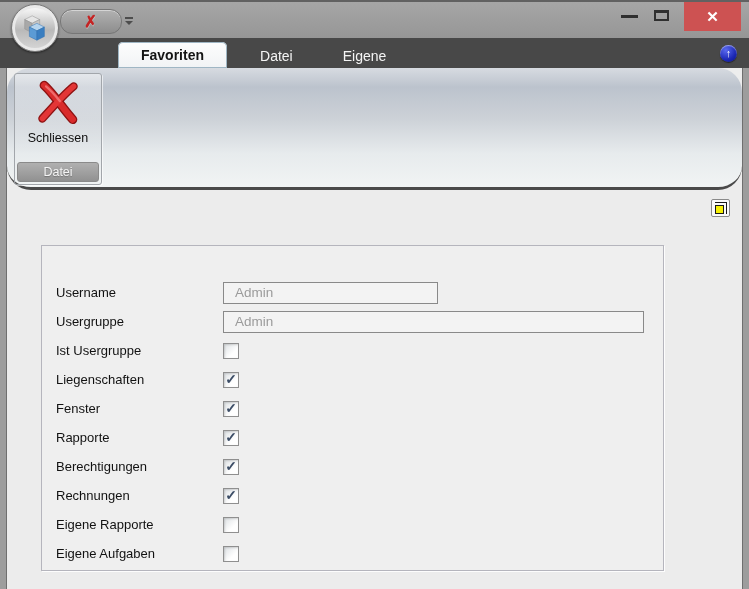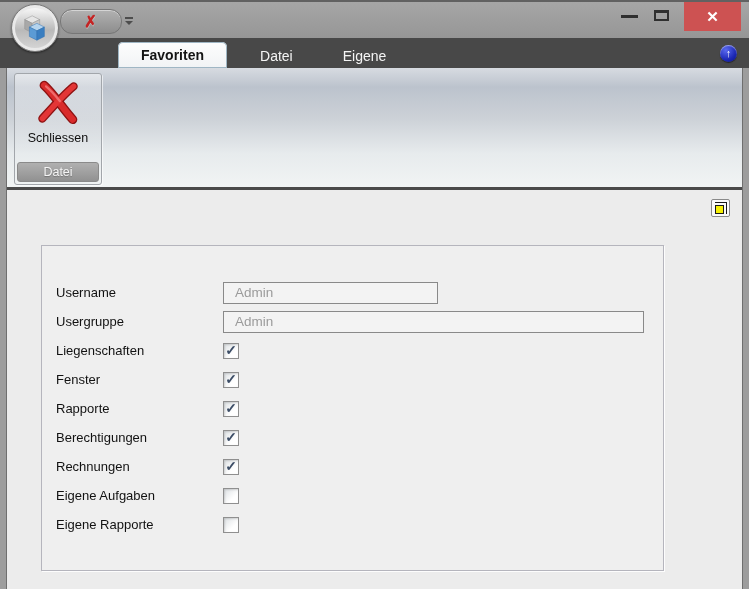--- a/index.html
+++ b/index.html
@@ -42,21 +42,21 @@
               box-shadow:0 0 0 1px #9fb6c4 inset;}
   .info-btn{position:absolute;right:12px;top:7px;width:17px;height:17px;border-radius:50%;
             background:radial-gradient(circle at 35% 30%,#5a6af0,#1c28b5 60%,#0a1180);
             box-shadow:0 1px 1px rgba(0,0,0,.5), inset 0 1px 1px rgba(255,255,255,.5);
             color:#fff;font-size:11px;font-weight:bold;display:flex;align-items:center;
             justify-content:center;line-height:1;}
 
   
   .ribbon{position:absolute;left:7px;top:68px;width:735px;height:122px;box-sizing:border-box;
           background:linear-gradient(180deg,#d7dbe1 0%,#bcc3cd 16%,#ccd1d7 42%,#e7ebed 72%,#f1f4f4 100%);
-          border-bottom:3px solid #4a4a4a;}
+          border-bottom:3px solid #4a4a4a;border-radius:24px;}
   .ribbon-group{position:absolute;left:7px;top:5px;width:88px;height:112px;box-sizing:border-box;
                 border:1px solid #a2a6ab;border-radius:3px;
                 background:linear-gradient(180deg,rgba(255,255,255,.45),rgba(255,255,255,0) 70%);
                 box-shadow:1px 1px 0 rgba(255,255,255,.6);}
   .big-btn{position:absolute;left:1px;top:1px;right:1px;height:86px;text-align:center;cursor:default;}
   .big-btn svg{margin-top:4px;}
   .big-btn .cap{font-size:12.5px;color:#101010;margin-top:2px;}
   .group-caption{position:absolute;left:2px;right:2px;bottom:2px;height:20px;border-radius:3px;
                  background:linear-gradient(180deg,#b0b0b0,#919191);
                  border:1px solid #8a8a8a;box-sizing:border-box;
@@ -160,20 +160,26 @@
         <div class="row">
           <span class="lbl">Username</span>
           <input class="input w-short" readonly="" value="Admin" style="">
         </div>
 
         <div class="row">
           <span class="lbl">Usergruppe</span>
           <input class="input w-long" readonly="" value="Admin" style="">
         </div>
 
+        <div class="row">
+          <span class="lbl">Ist Usergruppe</span>
+          <span class="checkbox">
+            <span class="check"></span>
+          </span>
+        </div>
 
         <div class="row">
           <span class="lbl">Liegenschaften</span>
           <span class="checkbox">
             <span class="check">✓</span>
           </span>
         </div>
 
         <div class="row">
           <span class="lbl">Fenster</span>
@@ -197,30 +203,30 @@
         </div>
 
         <div class="row">
           <span class="lbl">Rechnungen</span>
           <span class="checkbox">
             <span class="check">✓</span>
           </span>
         </div>
 
         <div class="row">
+          <span class="lbl">Eigene Rapporte</span>
+          <span class="checkbox">
+            <span class="check"></span>
+          </span>
+        </div>
+
+        <div class="row">
           <span class="lbl">Eigene Aufgaben</span>
           <span class="checkbox">
             <span class="check"></span>
           </span>
         </div>
 
-        <div class="row">
-          <span class="lbl">Eigene Rapporte</span>
-          <span class="checkbox">
-            <span class="check"></span>
-          </span>
-        </div>
-
       </div>
     </div>
   </div>
 
 </div>
 
 </body></html>

